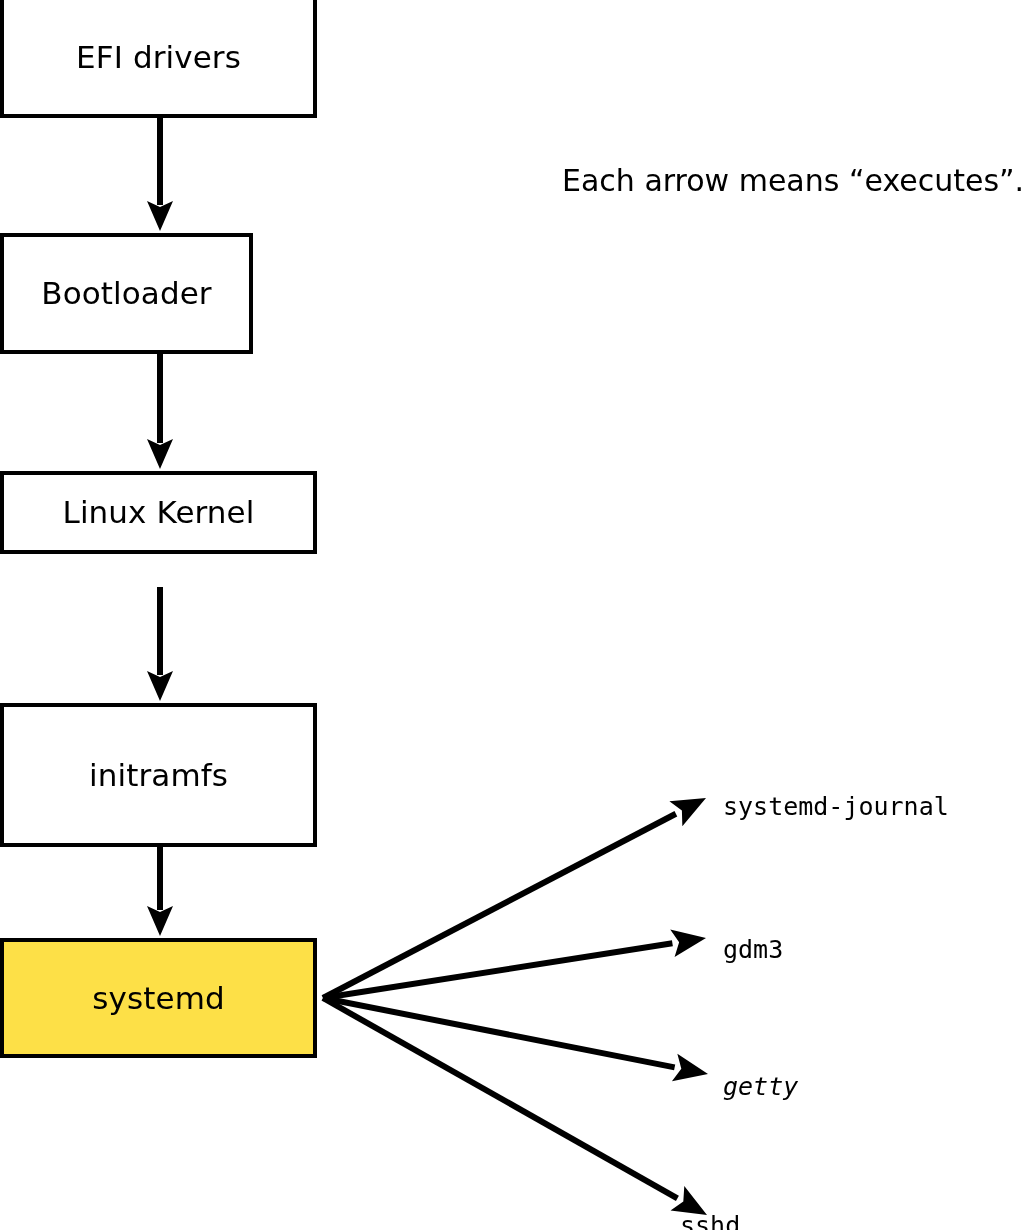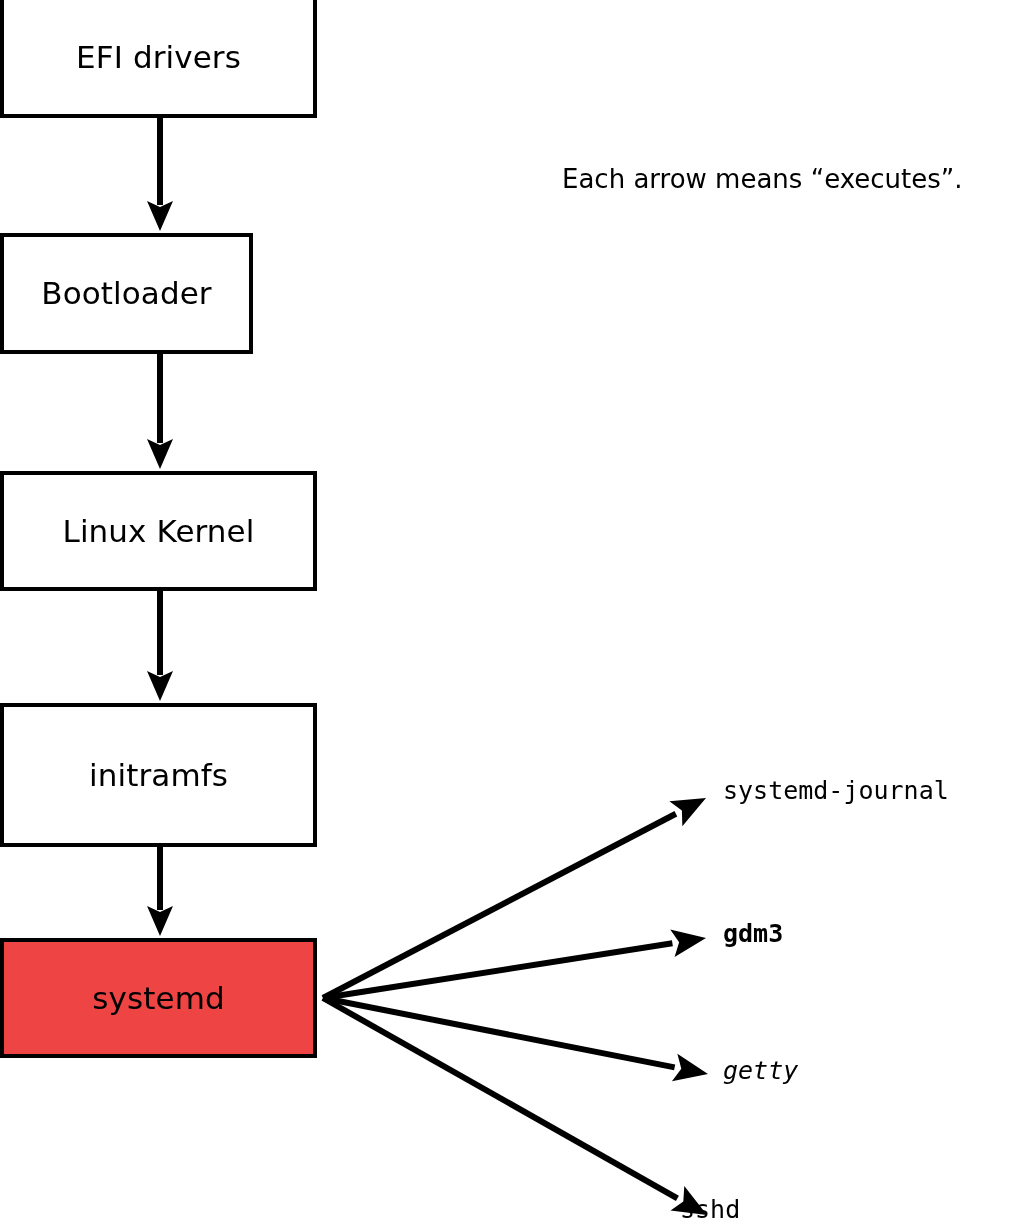--- a/index.html
+++ b/index.html
@@ -55,27 +55,28 @@
   }
 
   
   .proc-label {
     position: absolute;
     font-family: "DejaVu Sans Mono", monospace;
     font-size: 25px;
     line-height: 1;
     color: #000000;
     white-space: nowrap;
+    margin-top: 16px;
   }
 
   
   #caption {
     position: absolute;
     font-family: "DejaVu Sans", sans-serif;
-    font-size: 26px;
+    font-size: 30px;
     line-height: 1;
     color: #000000;
     white-space: nowrap;
   }
 </style>
 </head>
 <body>
 
 <div id="canvas">
 
@@ -114,33 +115,33 @@
       </g>
     </svg>
 
   <div id="boxes">
       <div class="stage-box" style="left: 0px; top: -4px; width: 317px; height: 122px; background: rgb(255, 255, 255);">
         <span class="stage-label">EFI drivers</span>
       </div>
       <div class="stage-box" style="left: 0px; top: 233px; width: 253px; height: 121px; background: rgb(255, 255, 255);">
         <span class="stage-label">Bootloader</span>
       </div>
-      <div class="stage-box" style="left: 0px; top: 471px; width: 317px; height: 120px; background: rgb(255, 255, 255);">
+      <div class="stage-box" style="left: 0px; top: 471px; width: 317px; height: 83px; background: rgb(255, 255, 255);">
         <span class="stage-label">Linux Kernel</span>
       </div>
       <div class="stage-box" style="left: 0px; top: 703px; width: 317px; height: 144px; background: rgb(255, 255, 255);">
         <span class="stage-label">initramfs</span>
       </div>
-      <div class="stage-box" style="left: 0px; top: 938px; width: 317px; height: 120px; background: #ef4444;">
+      <div class="stage-box" style="left: 0px; top: 938px; width: 317px; height: 120px; background: #fde047;">
         <span class="stage-label">systemd</span>
       </div>
     </div>
 
   <div id="procs">
       <div class="proc-label" style="left: 723px; top: 778px;">systemd-journal</div>
-      <div class="proc-label" style="left: 723px; top: 921px; font-weight: bold;">gdm3</div>
+      <div class="proc-label" style="left: 723px; top: 921px;">gdm3</div>
       <div class="proc-label" style="left: 723px; top: 1058px; font-style: italic;">getty</div>
       <div class="proc-label" style="left: 680px; top: 1197px;">sshd</div>
     </div>
 
   <div id="caption" style="left: 562px; top: 166px;">Each arrow means “executes”.</div>
 
 </div>
 
 </body></html>

